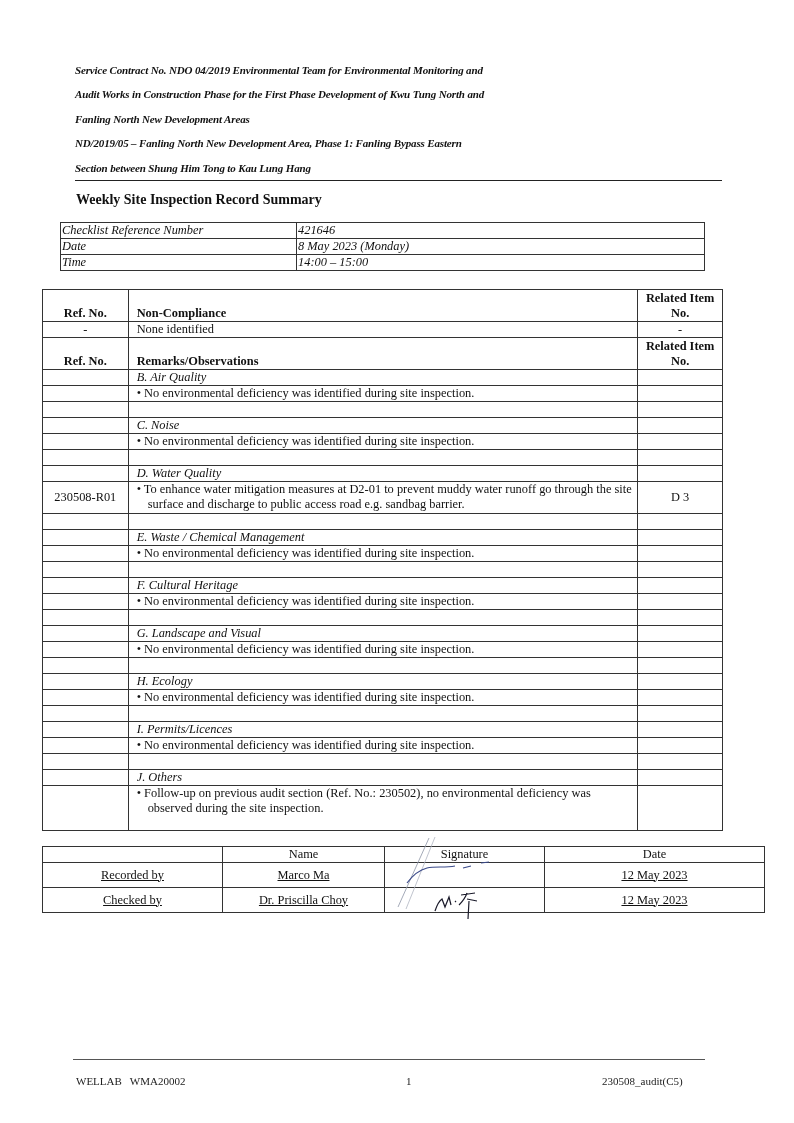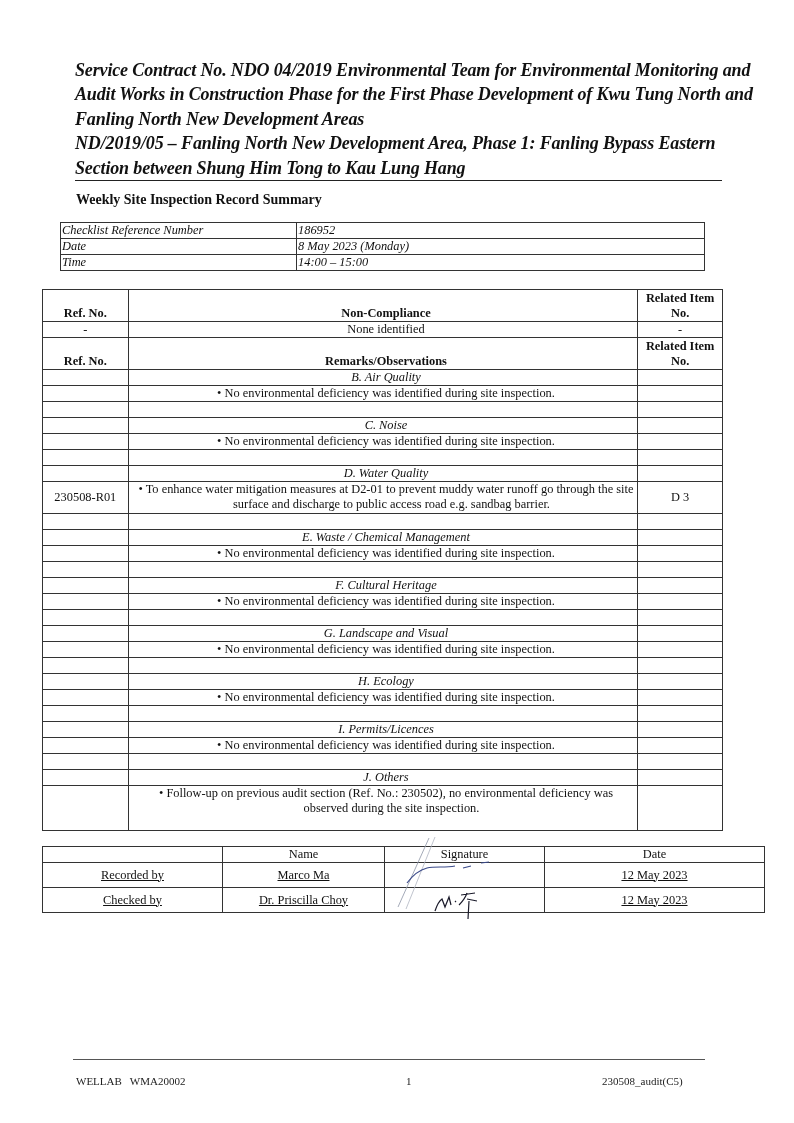--- a/index.html
+++ b/index.html
@@ -1,28 +1,28 @@
 <!DOCTYPE html>
 <html><head>
   <meta charset="utf-8">
   <style>
     html, body { margin: 0; padding: 0; background: #ffffff; }
     body { width: 794px; height: 1123px; position: relative; overflow: hidden; font-family: "Liberation Serif", serif; color: #111; }
-    .title-block { position: absolute; left: 75px; top: 58px; width: 650px; font-family: "Liberation Serif", serif; font-style: italic; font-weight: bold; font-size: 18px; line-height: 24.4px; color: #111; letter-spacing: -0.15px; }
+    .title-block { position: absolute; left: 75px; top: 58px; width: 650px; font-family: "Liberation Serif", serif; font-style: italic; font-weight: bold; font-size: 11px; line-height: 24.4px; color: #111; letter-spacing: -0.15px; }
     .title-line { white-space: nowrap; }
     .title-rule { position: absolute; left: 75px; top: 180px; width: 647px; height: 0; border-top: 1.5px solid #222; }
     .subtitle { position: absolute; left: 76px; top: 192px; font-weight: bold; font-size: 14px; }
     table { border-collapse: collapse; position: absolute; font-family: "Liberation Serif", serif; font-size: 12.4px; }
     td { border: 1.3px solid #333; padding: 0 2px; vertical-align: top; line-height: 15px; }
     .info-table { left: 60px; top: 222px; width: 645px; font-style: italic; }
     .info-table td { height: 15px; padding: 0 1px; line-height: 15px; }
     .info-table td.label { width: 233px; }
     .main-table { left: 42px; top: 289px; width: 681px; }
     .main-table td.ref { width: 81px; text-align: center; vertical-align: bottom; }
-    .main-table td.desc { width: 502px; padding-left: 8px; text-align: center; }
+    .main-table td.desc { width: 502px; padding-left: 8px; }
     .main-table td.item { width: 80px; text-align: center; vertical-align: bottom; }
     .main-table tr.hdr td { font-weight: bold; height: 31px; vertical-align: bottom; padding-bottom: 0; }
     .main-table tr.hdr td.ref { text-align: center; }
     .main-table tr.hdr td.item { text-align: center; margin-top: 32px; }
     .main-table tr.row td { height: 15px; }
     .main-table tr.cat td.desc { font-style: italic; }
     .main-table tr.blank td { height: 15px; }
     .main-table tr.multi td { height: 31px; vertical-align: middle; }
     .main-table tr.multi td.desc { vertical-align: top; }
     .main-table tr.tall td { height: 44px; }
@@ -52,21 +52,21 @@
   <div class="title-line">Section between Shung Him Tong to Kau Lung Hang</div>
 </div>
 <div class="title-rule"></div>
 
 <div class="subtitle">Weekly Site Inspection Record Summary</div>
 
 <table class="info-table">
   <tbody>
       <tr>
     <td class="label">Checklist Reference Number</td>
-    <td>186952</td>
+    <td>421646</td>
   </tr>
   <tr>
     <td class="label">Date</td>
     <td>8 May 2023 (Monday)</td>
   </tr>
   <tr>
     <td class="label">Time</td>
     <td>14:00 – 15:00</td>
   </tr>
 </tbody>

